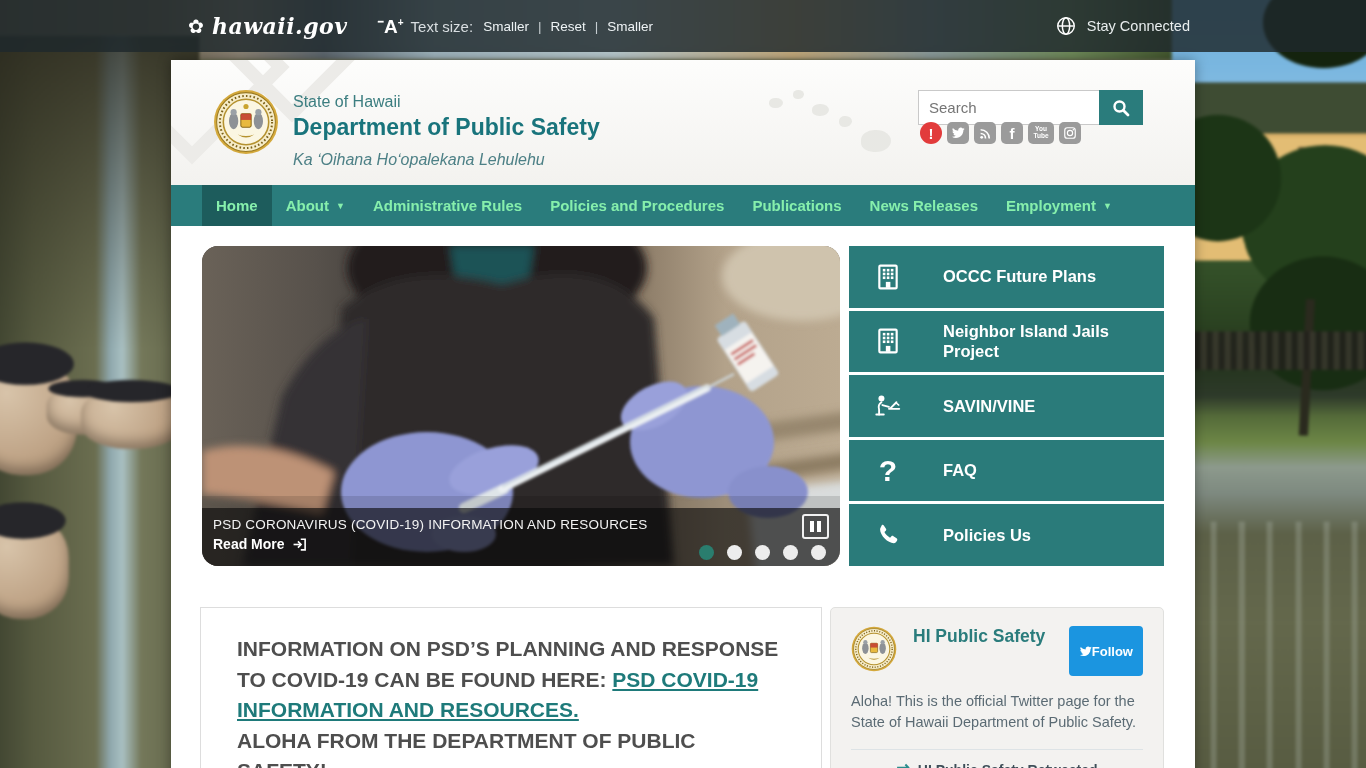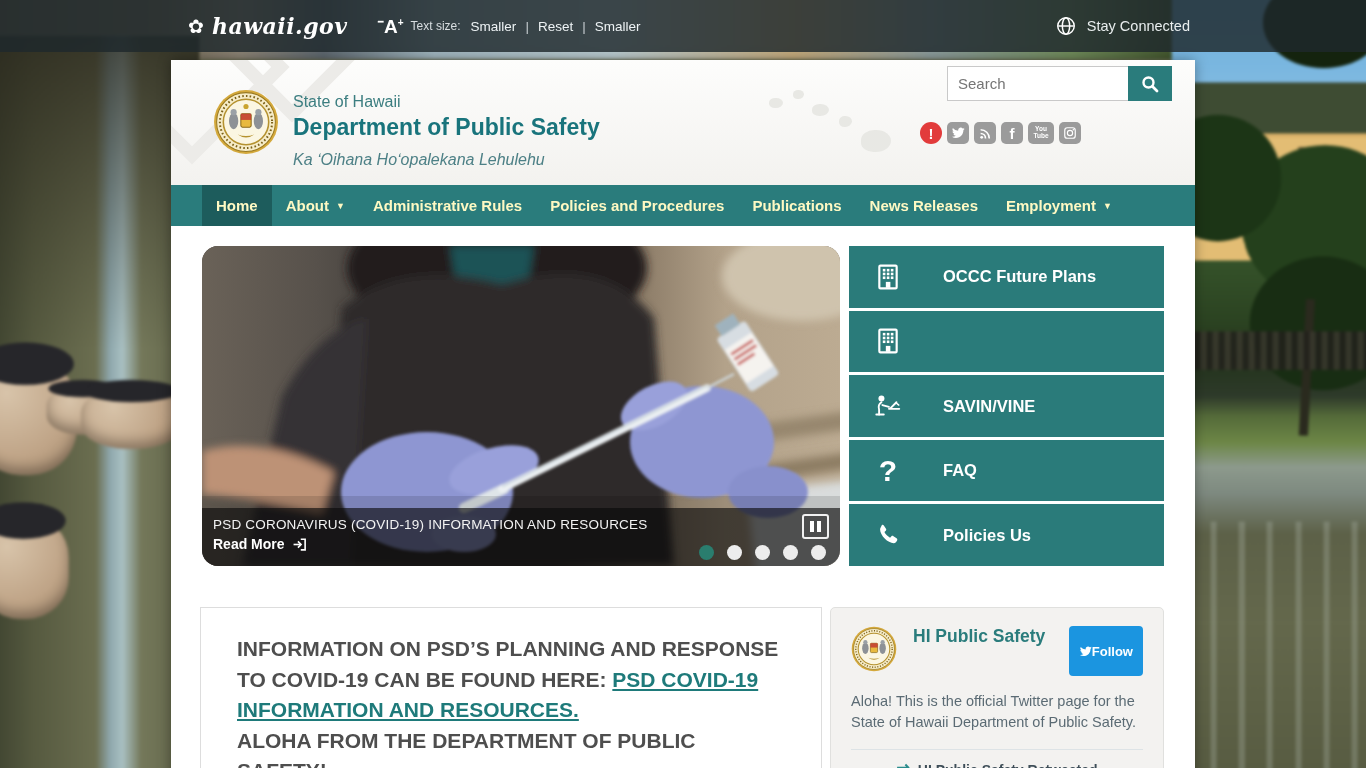--- a/index.html
+++ b/index.html
@@ -42,21 +42,21 @@
   
   .topbar{position:absolute;left:0;top:0;width:1366px;height:52px;background:rgba(30,40,44,.82);
     z-index:10;display:flex;align-items:center;color:#fff;box-sizing:border-box;
     padding-left:188px;padding-right:176px;}
   .logo{display:flex;align-items:center;gap:8px;cursor:pointer;}
   .logo .flower{font-size:19px;line-height:1;}
   .logo .word{font-family:"DejaVu Serif",serif;font-style:italic;font-weight:bold;font-size:22px;letter-spacing:.5px;}
   .tsize{margin-left:30px;display:flex;align-items:center;gap:7px;}
   .ts-icon{font-size:19px;font-weight:bold;line-height:1;}
   .ts-icon sup{font-size:10px;}
-  .ts-label{font-size:12px;color:#d9dee1;}
+  .ts-label{font-size:15px;color:#d9dee1;}
   .ts-links{margin-left:10px;display:flex;align-items:center;gap:9px;font-size:13.5px;color:#eef3f5;}
   .ts-links .sep{color:#c6cdd1;}
   .ts-links span[data-interactable="true"]{cursor:pointer;}
   .stay{margin-left:auto;display:flex;align-items:center;gap:10px;font-size:14.5px;color:#e9eeef;cursor:pointer;}
 
   
   .container{position:absolute;left:171px;top:60px;width:1024px;height:744px;background:#fff;z-index:5;
     box-shadow:0 0 12px rgba(0,0,0,.35);}
 
   
@@ -69,37 +69,37 @@
   .i1{left:598px;top:38px;width:14px;height:10px;}
   .i2{left:622px;top:30px;width:11px;height:9px;}
   .i3{left:641px;top:44px;width:17px;height:12px;}
   .i4{left:668px;top:56px;width:13px;height:11px;}
   .i5{left:690px;top:70px;width:30px;height:22px;}
   .seal{position:absolute;left:42px;top:29px;}
   .agency{position:absolute;left:122px;top:33px;line-height:1.15;}
   .a-super{font-size:16px;color:#3c7e80;}
   .a-name{font-size:23px;font-weight:bold;color:#19747c;margin-top:3px;}
   .a-haw{font-size:16px;font-style:italic;color:#4d8086;margin-top:10px;}
-  .searchbox{position:absolute;left:747px;top:6px;display:flex;margin-left:29px;}
+  .searchbox{position:absolute;left:747px;top:30px;display:flex;}
   .searchbox input{box-sizing:border-box;width:181px;height:35px;border:1px solid #c9c9c9;border-right:none;
     padding:0 10px;font-size:15px;color:#555;font-family:"Liberation Sans",sans-serif;outline:none;background:#fff;}
   .searchbox button{box-sizing:border-box;width:44px;height:35px;background:#2a7c7c;border:none;cursor:pointer;
     display:flex;align-items:center;justify-content:center;}
   .social{position:absolute;left:749px;top:62px;display:flex;gap:5px;align-items:center;}
   .sicon{width:22px;height:22px;border-radius:5px;background:#9b9b9b;display:flex;align-items:center;justify-content:center;cursor:pointer;flex-direction:column;}
   .sicon.alert{border-radius:50%;background:#e23b3b;}
   .sicon.alert span{color:#fff;font-weight:bold;font-size:15px;line-height:1;}
   .sicon.fb span{color:#fff;font-weight:bold;font-size:15px;line-height:1;}
   .sicon.yt{width:26px;}
   .yt-t{color:#fff;font-weight:bold;font-size:6.5px;line-height:1.05;text-align:center;}
 
   
   .nav{position:absolute;left:0;top:125px;width:1024px;height:41px;background:#2a7c7c;
     display:flex;box-sizing:border-box;padding-left:31px;}
-  .nav-item{display:flex;align-items:center;padding:0 14px;color:#fef9c3;font-weight:bold;font-size:15px;cursor:pointer;white-space:nowrap;}
+  .nav-item{display:flex;align-items:center;padding:0 14px;color:#86efac;font-weight:bold;font-size:15px;cursor:pointer;white-space:nowrap;}
   .nav-item.active{background:#1d5c5c;}
   .caret{font-size:9px;margin-left:7px;}
 
   
   .content{position:absolute;left:0;top:166px;width:1024px;height:602px;background:#fff;}
   .row1{position:absolute;left:31px;top:20px;display:flex;gap:9px;}
   .hero{position:relative;width:638px;height:320px;overflow:hidden;background:#4a4742;border-radius:16px;}
   .hero svg.scene{position:absolute;left:0;top:0;}
   .cap{position:absolute;left:0;bottom:0;width:100%;height:58px;background:rgba(8,8,8,.62);box-sizing:border-box;padding:9px 12px 0 11px;}
   .cap-title{color:#f2f2f2;font-size:13.5px;letter-spacing:.2px;}
@@ -401,20 +401,21 @@
                   <rect x="7.2" y="8" width="2.4" height="2.4"></rect>
                   <rect x="10.9" y="8" width="2.4" height="2.4"></rect>
                   <rect x="14.6" y="8" width="2.4" height="2.4"></rect>
                   <rect x="7.2" y="11.5" width="2.4" height="2.4"></rect>
                   <rect x="10.9" y="11.5" width="2.4" height="2.4"></rect>
                   <rect x="14.6" y="11.5" width="2.4" height="2.4"></rect>
                   <rect x="10" y="16.5" width="4.2" height="5.5"></rect>
                 </g>
               </svg>
           </span>
+          <span class="qlabel" data-interactable="false">Neighbor Island Jails Project</span>
         </div>
         <div class="qbtn" data-interactable="true">
           <span class="qicon" data-interactable="false">
             <svg width="30" height="26" viewBox="0 0 32 26" fill="none" stroke="#fff" stroke-width="2" stroke-linecap="round">
               <circle cx="9" cy="5" r="3.2" fill="#fff" stroke="none"></circle>
               <path d="M9 9 C6.5 10.5 5.5 13.5 6.5 17 L6.5 22"></path>
               <path d="M3.5 22 h8"></path>
               <path d="M10 12 L17 14"></path>
               <path d="M17 16 h11"></path>
               <path d="M19 15 l6 -6"></path>

